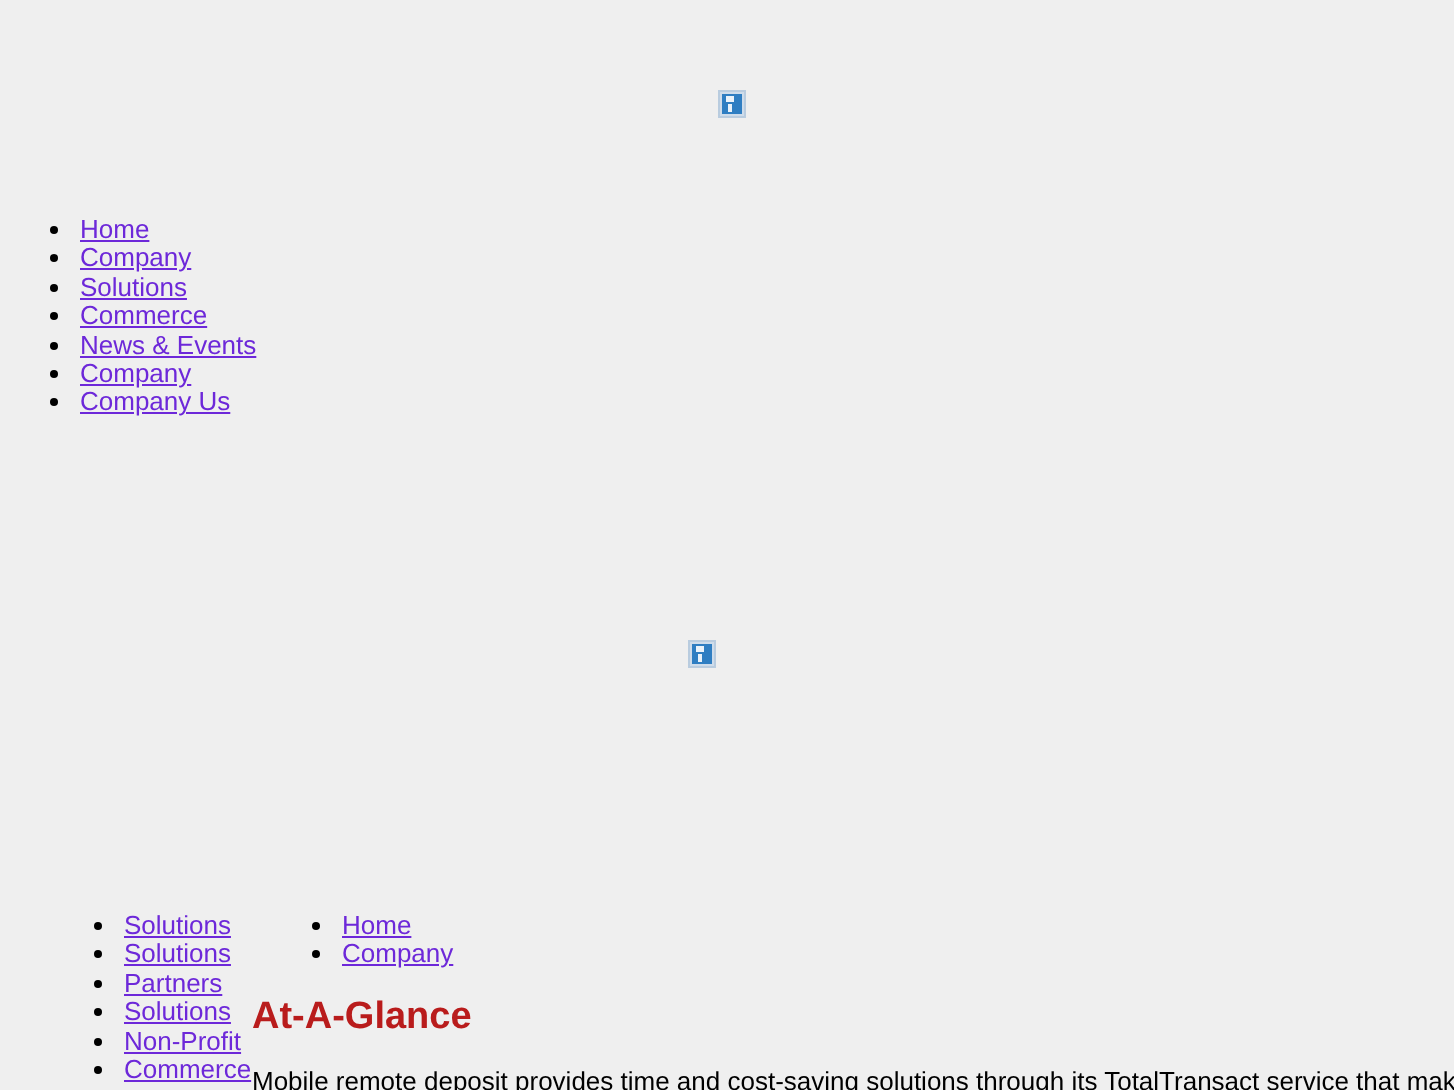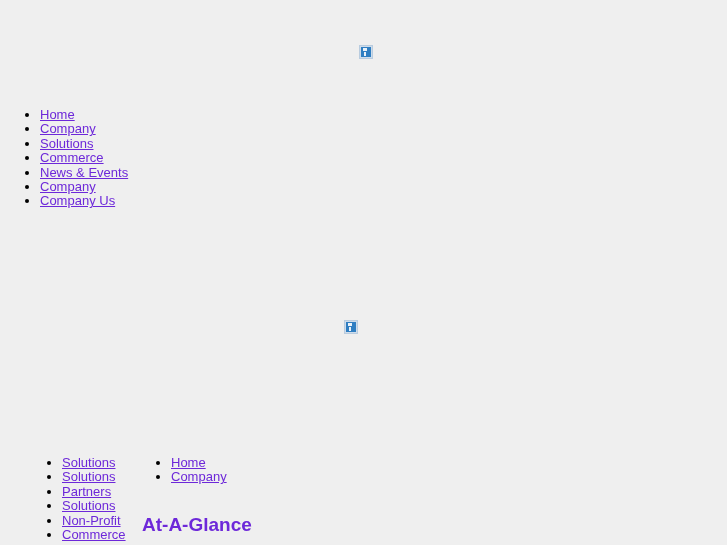--- a/index.html
+++ b/index.html
@@ -105,26 +105,26 @@
     width: 120px;
   }
 
   #glance-block {
     position: absolute;
     left: 126px;
     top: 42px;
     width: 601px;
   }
   h2.glance-heading {
-    margin: 16px;
+    margin: 0;
     padding: 0;
     font-size: 19px;
     font-weight: bold;
     font-family: "Liberation Sans", sans-serif;
-    color: #6d28d9;
+    color: #b91c1c;
     line-height: 22px;
   }
   p.glance-body {
     margin: 0;
     padding: 0;
     margin-top: 13px;
     font-size: 13px;
     line-height: 15px;
     color: #000000;
     font-family: "Liberation Sans", sans-serif;

